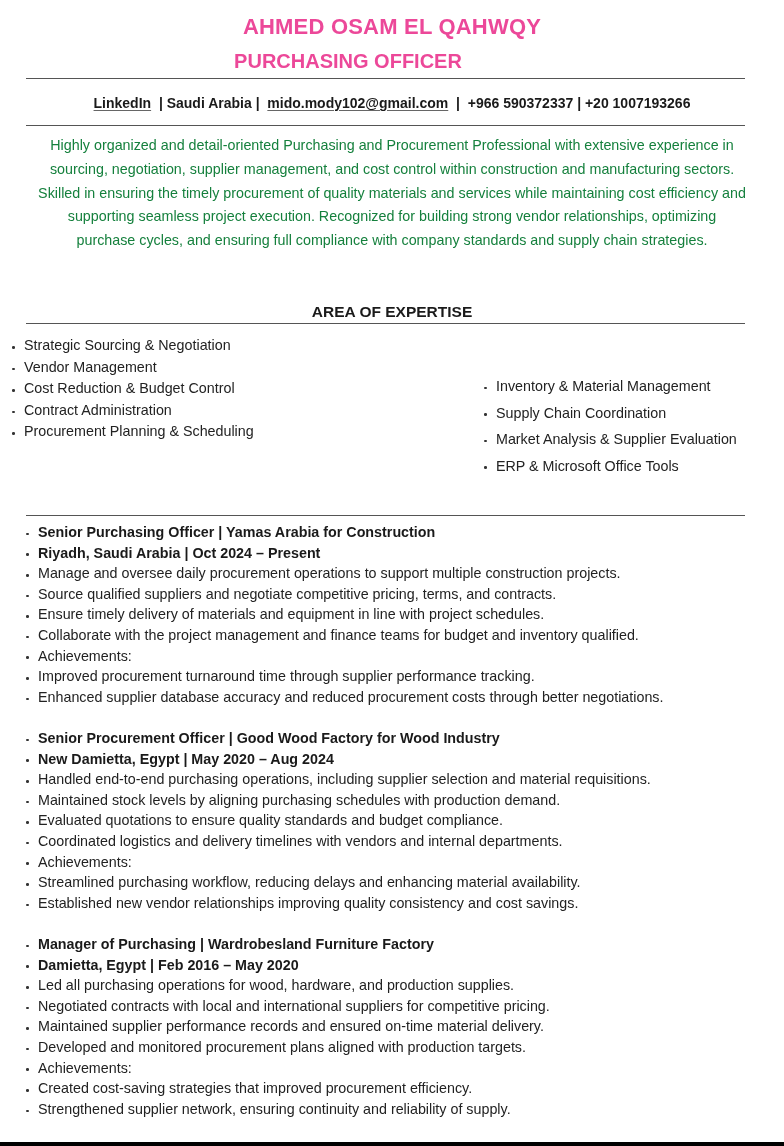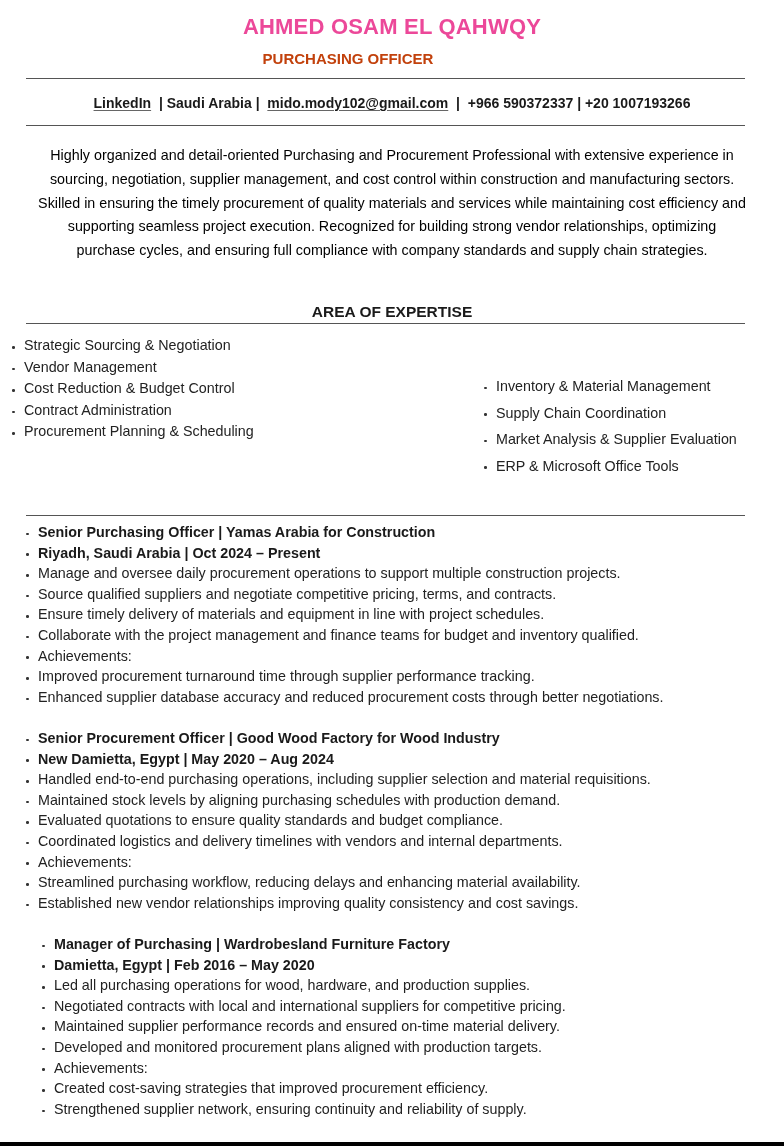--- a/index.html
+++ b/index.html
@@ -26,23 +26,23 @@
       text-align: center;
       font-size: 22px;
       font-weight: bold;
       letter-spacing: 0.2px;
       color: #ec4899;
     }
     .title {
       position: absolute;
       top: 50px; left: 0; width: 696px;
       text-align: center;
-      font-size: 15px;
+      font-size: 20px;
       font-weight: bold;
-      color: #c2410c;
+      color: #ec4899;
     }
     .rule {
       position: absolute;
       left: 26px;
       width: 719px;
       height: 0;
       border-top: 1.4px solid #555;
     }
     .contact {
       position: absolute;
@@ -54,25 +54,25 @@
       white-space: pre;
     }
     .contact a, .contact .link {
       color: #1a1a1a;
       text-decoration: underline;
       text-decoration-color: #666;
       text-underline-offset: 2px;
     }
     .summary {
       position: absolute;
-      top: 144px; left: 8px; width: 768px;
+      top: 134px; left: 8px; width: 768px;
       text-align: center;
       font-size: 14.3px;
       line-height: 23.8px;
-      color: #000000;
+      color: #15803d;
     }
     .section-title {
       position: absolute;
       left: 0; width: 784px;
       text-align: center;
       font-size: 15.5px;
       font-weight: bold;
       color: #1a1a1a;
     }
     .list {
@@ -165,21 +165,21 @@
     <li class="bold">New Damietta, Egypt | May 2020 – Aug 2024</li>
     <li>Handled end-to-end purchasing operations, including supplier selection and material requisitions.</li>
     <li>Maintained stock levels by aligning purchasing schedules with production demand.</li>
     <li>Evaluated quotations to ensure quality standards and budget compliance.</li>
     <li>Coordinated logistics and delivery timelines with vendors and internal departments.</li>
     <li>Achievements:</li>
     <li>Streamlined purchasing workflow, reducing delays and enhancing material availability.</li>
     <li>Established new vendor relationships improving quality consistency and cost savings.</li>
   </ul>
 
-  <ul class="list job" style="left:42px; top:934px;">
+  <ul class="list job" style="left:26px; top:934px;">
     <li class="bold">Manager of Purchasing | Wardrobesland Furniture Factory</li>
     <li class="bold">Damietta, Egypt | Feb 2016 – May 2020</li>
     <li>Led all purchasing operations for wood, hardware, and production supplies.</li>
     <li>Negotiated contracts with local and international suppliers for competitive pricing.</li>
     <li>Maintained supplier performance records and ensured on-time material delivery.</li>
     <li>Developed and monitored procurement plans aligned with production targets.</li>
     <li>Achievements:</li>
     <li>Created cost-saving strategies that improved procurement efficiency.</li>
     <li>Strengthened supplier network, ensuring continuity and reliability of supply.</li>
   </ul>

